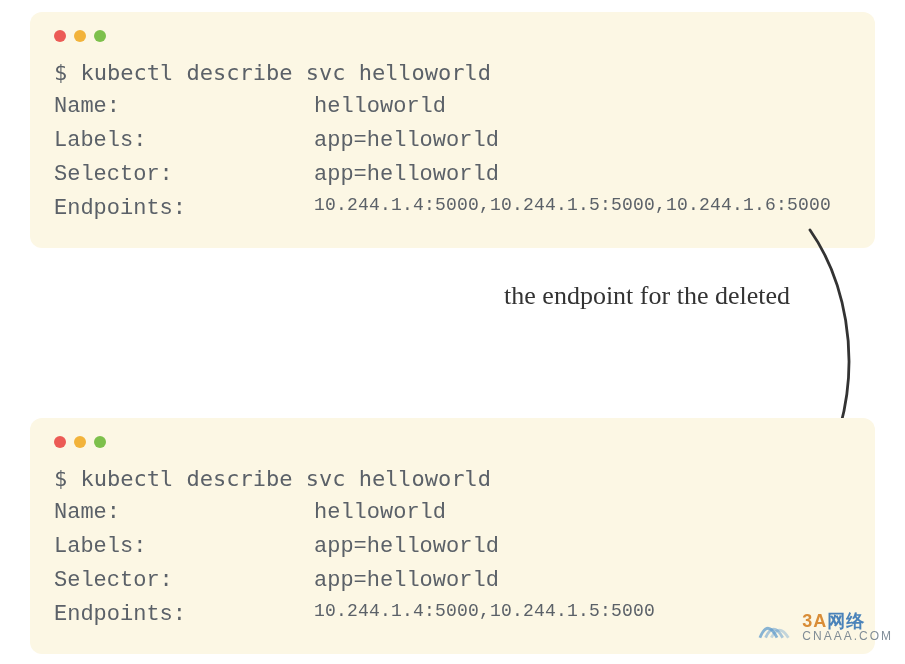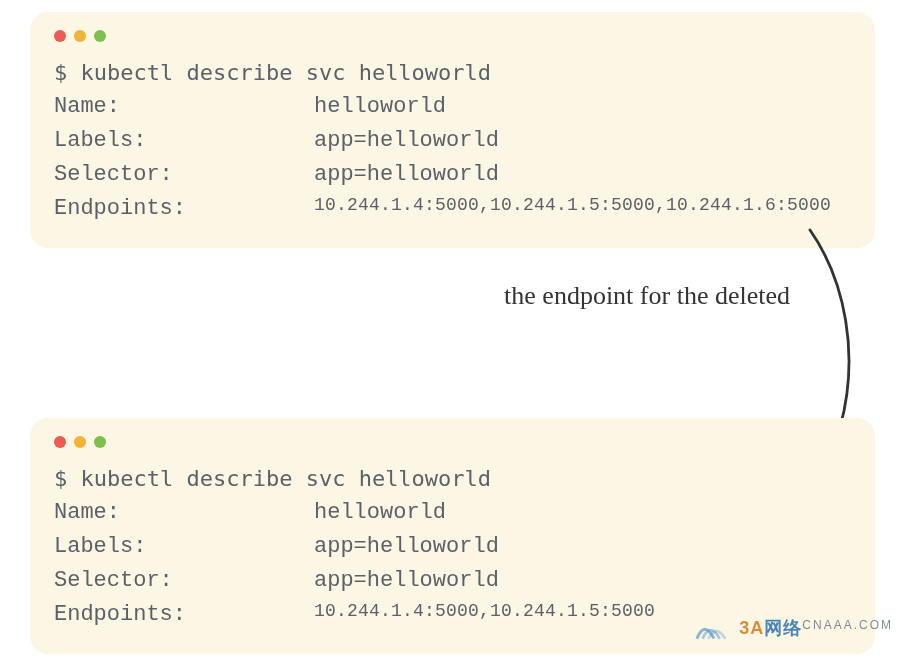--- a/index.html
+++ b/index.html
@@ -9,21 +9,21 @@
     height: 664px;
     position: relative;
     font-family: ui-monospace, "SF Mono", "Menlo", "Consolas", monospace;
     overflow: hidden;
   }
   .terminal {
     position: absolute;
     left: 30px;
     width: 845px;
     background: #fcf7e4;
-    border-radius: 18px;
+    border-radius: 12px;
     padding: 18px 24px 22px 24px;
   }
   .term-top { top: 12px; }
   .term-bottom { top: 418px; }
   .traffic {
     display: flex;
     gap: 8px;
     margin-bottom: 14px;
   }
   .dot {
@@ -76,21 +76,21 @@
     bottom: 22px;
     display: flex;
     align-items: center;
     gap: 6px;
     opacity: 0.85;
   }
   .wm-logo {
     width: 38px; height: 28px; position: relative;
   }
   .wm-text {
-    display: flex; flex-direction: row; line-height: 1;
+    display: flex; flex-direction: column; line-height: 1;
     font-family: Arial, sans-serif;
   }
   .wm-top {
     font-size: 18px; font-weight: 700; color: #2b6fb3;
     letter-spacing: 1px;
   }
   .wm-top .accent { color: #d37b1a; }
   .wm-sub {
     font-size: 12px; letter-spacing: 2px; color: #6b7a88;
   }

